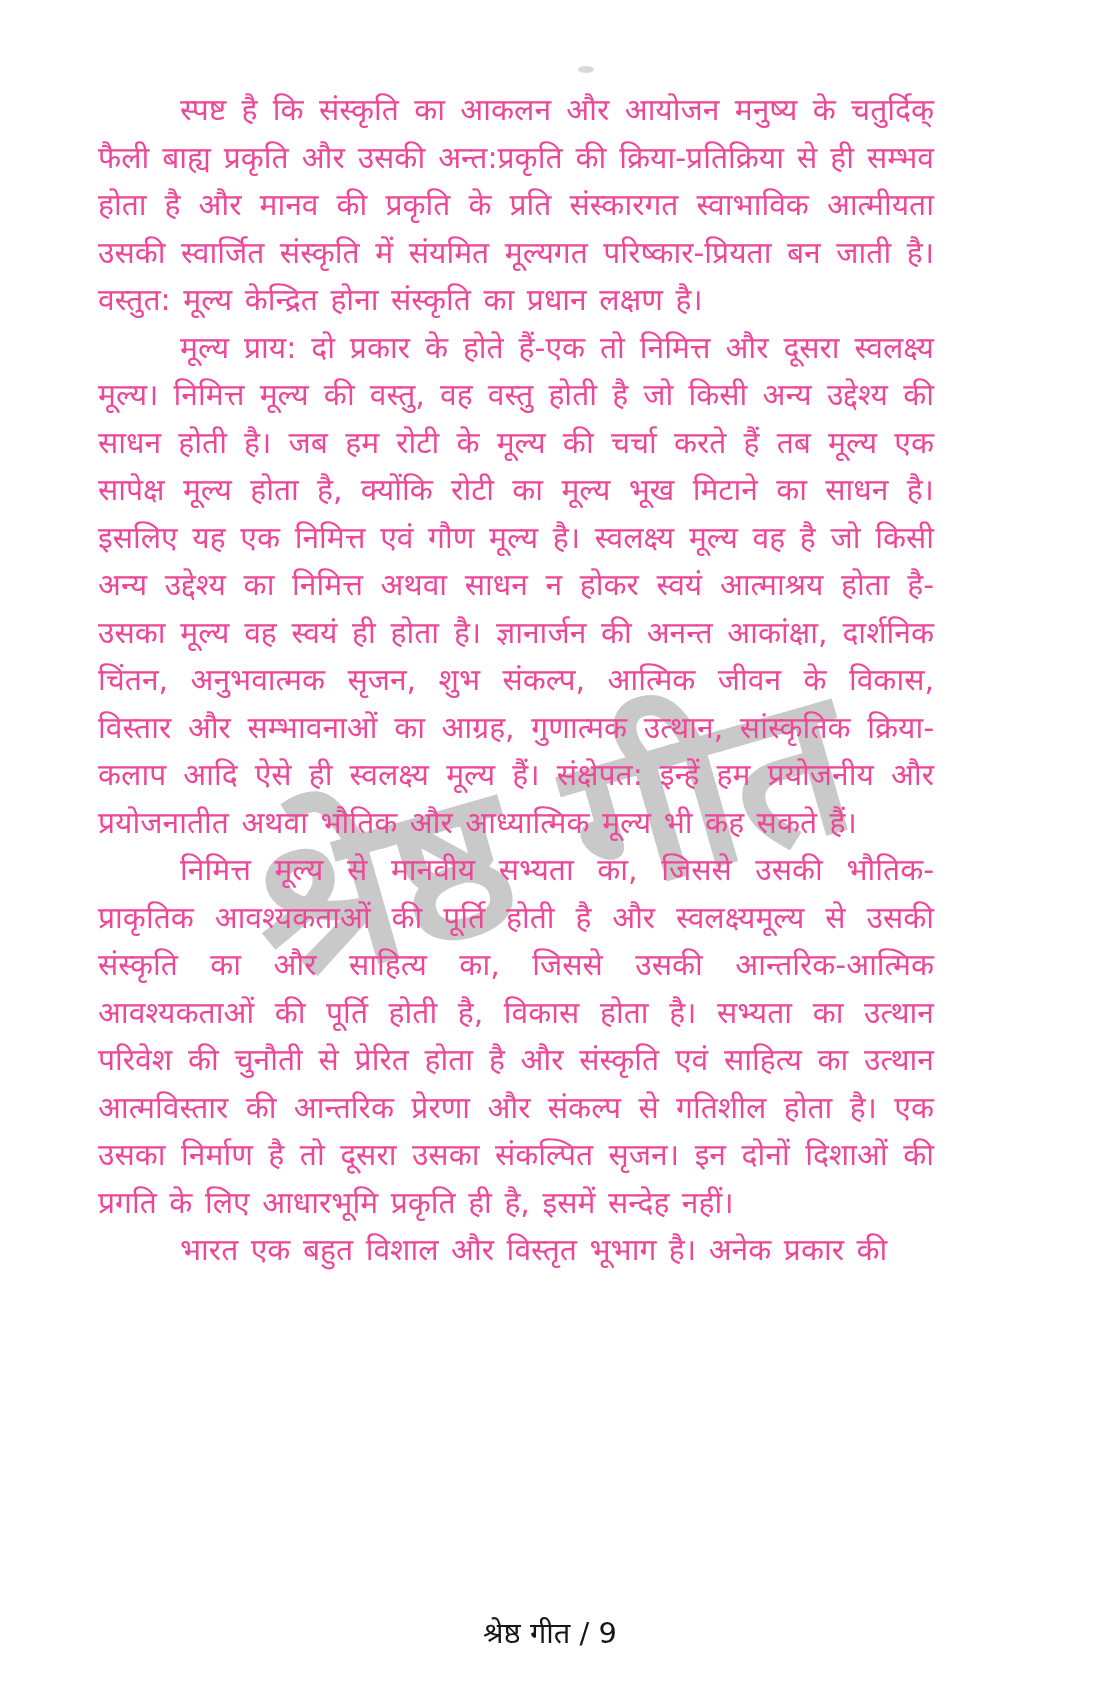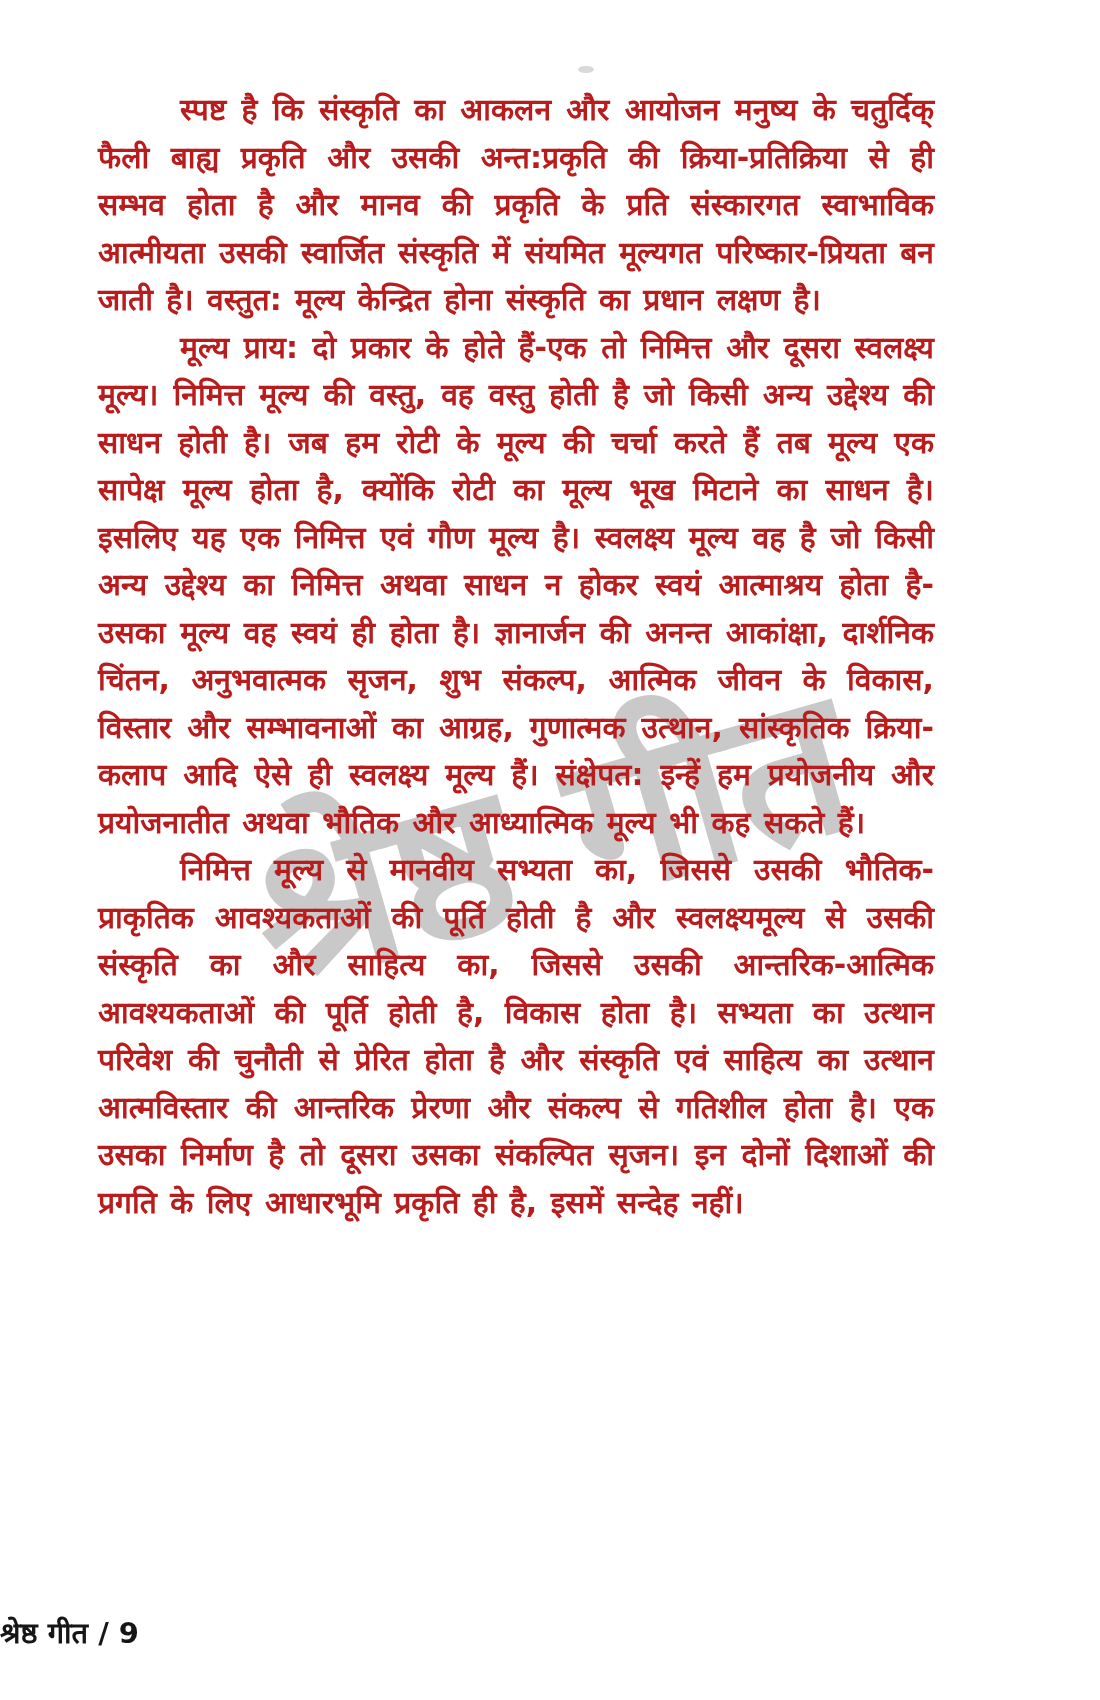--- a/index.html
+++ b/index.html
@@ -43,59 +43,60 @@
     left: 98px;
     top: 86px;
     width: 836px;
     z-index: 1;
   }
   .para {
     margin: 0;
     text-indent: 82px;
     font-size: 30px;
     line-height: 47.5px;
-    font-weight: bold;
-    color: #b91c1c;
+    font-weight: normal;
+    color: #ec4899;
     text-align: justify;
     word-spacing: 3px;
   }
   
   .smudge {
     position: absolute;
     left: 578px;
     top: 66px;
     width: 16px;
     height: 7px;
     background: #b9b9b9;
     border-radius: 50%;
     opacity: 0.55;
     z-index: 0;
   }
   .footer {
     position: absolute;
     left: 0;
     top: 1612px;
     width: 100%;
-    text-align: left;
+    text-align: center;
     font-size: 29px;
-    font-weight: bold;
+    font-weight: normal;
     color: #161616;
     z-index: 1;
   }
 </style>
 </head>
 <body>
 
 <div class="page">
 
   <div class="watermark">श्रेष्ठ गीत</div>
 
   <div class="smudge"></div>
 
   <div class="content">
     <p class="para">स्पष्ट है कि संस्कृति का आकलन और आयोजन मनुष्य के चतुर्दिक् फैली बाह्य प्रकृति और उसकी अन्त:प्रकृति की क्रिया-प्रतिक्रिया से ही सम्भव होता है और मानव की प्रकृति के प्रति संस्कारगत स्वाभाविक आत्मीयता उसकी स्वार्जित संस्कृति में संयमित मूल्यगत परिष्कार-प्रियता बन जाती है। वस्तुत: मूल्य केन्द्रित होना संस्कृति का प्रधान लक्षण है।</p>
     <p class="para">मूल्य प्राय: दो प्रकार के होते हैं-एक तो निमित्त और दूसरा स्वलक्ष्य मूल्य। निमित्त मूल्य की वस्तु, वह वस्तु होती है जो किसी अन्य उद्देश्य की साधन होती है। जब हम रोटी के मूल्य की चर्चा करते हैं तब मूल्य एक सापेक्ष मूल्य होता है, क्योंकि रोटी का मूल्य भूख मिटाने का साधन है। इसलिए यह एक निमित्त एवं गौण मूल्य है। स्वलक्ष्य मूल्य वह है जो किसी अन्य उद्देश्य का निमित्त अथवा साधन न होकर स्वयं आत्माश्रय होता है-उसका मूल्य वह स्वयं ही होता है। ज्ञानार्जन की अनन्त आकांक्षा, दार्शनिक चिंतन, अनुभवात्मक सृजन, शुभ संकल्प, आत्मिक जीवन के विकास, विस्तार और सम्भावनाओं का आग्रह, गुणात्मक उत्थान, सांस्कृतिक क्रिया-कलाप आदि ऐसे ही स्वलक्ष्य मूल्य हैं। संक्षेपत: इन्हें हम प्रयोजनीय और प्रयोजनातीत अथवा भौतिक और आध्यात्मिक मूल्य भी कह सकते हैं।</p>
     <p class="para">निमित्त मूल्य से मानवीय सभ्यता का, जिससे उसकी भौतिक-प्राकृतिक आवश्यकताओं की पूर्ति होती है और स्वलक्ष्यमूल्य से उसकी संस्कृति का और साहित्य का, जिससे उसकी आन्तरिक-आत्मिक आवश्यकताओं की पूर्ति होती है, विकास होता है। सभ्यता का उत्थान परिवेश की चुनौती से प्रेरित होता है और संस्कृति एवं साहित्य का उत्थान आत्मविस्तार की आन्तरिक प्रेरणा और संकल्प से गतिशील होता है। एक उसका निर्माण है तो दूसरा उसका संकल्पित सृजन। इन दोनों दिशाओं की प्रगति के लिए आधारभूमि प्रकृति ही है, इसमें सन्देह नहीं।</p>
+    <p class="para">भारत एक बहुत विशाल और विस्तृत भूभाग है। अनेक प्रकार की</p>
   </div>
 
   <div class="footer">श्रेष्ठ गीत / 9</div>
 
 </div>
 
 </body></html>

